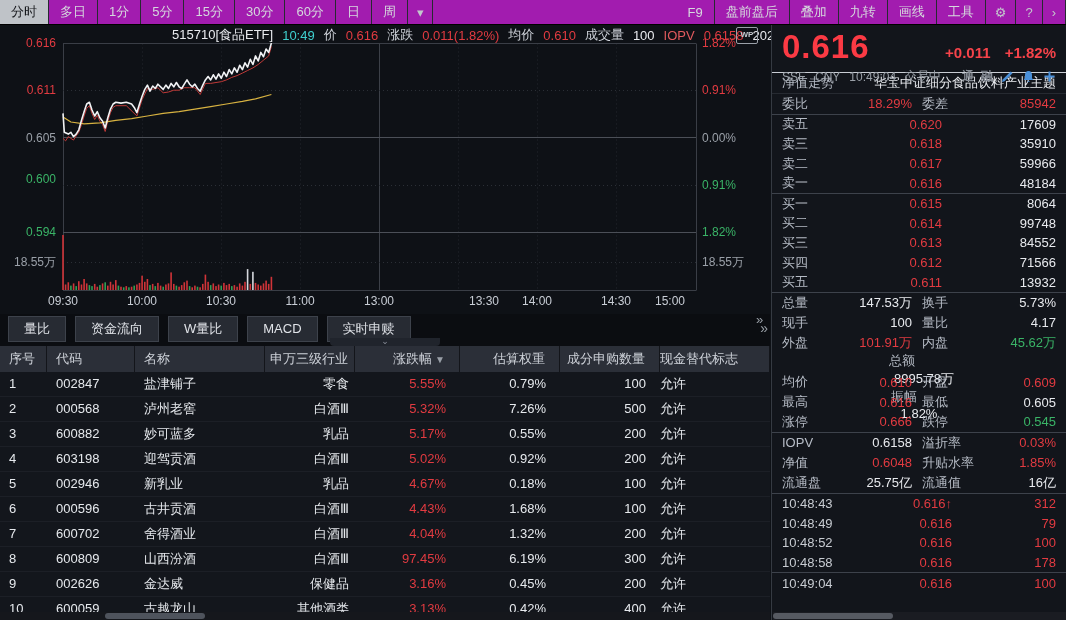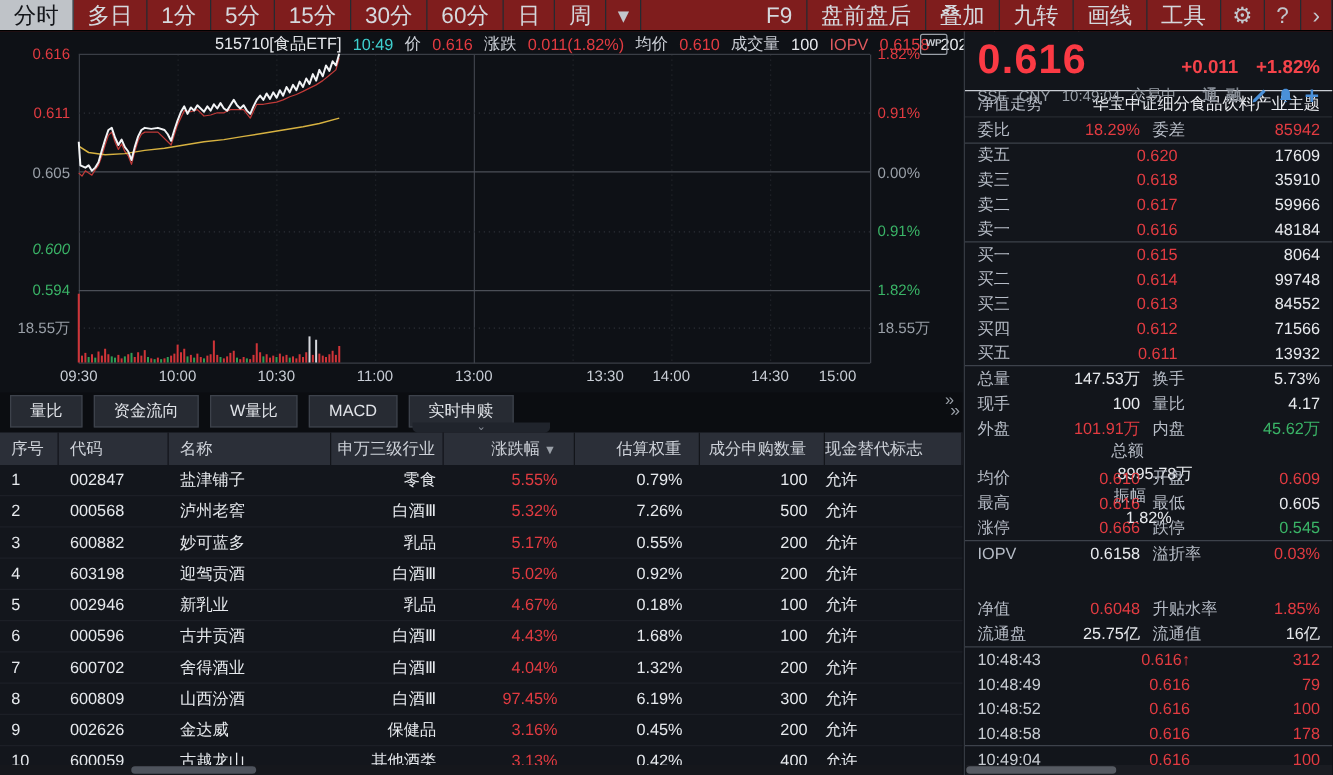--- a/index.html
+++ b/index.html
@@ -1,20 +1,20 @@
 <!DOCTYPE html>
 <html><head>
 <meta charset="utf-8">
 <style>
   html,body{margin:0;padding:0;}
   body{width:1066px;height:620px;position:relative;overflow:hidden;background:#0e1116;
        font-family:"Liberation Sans",sans-serif;color:#d8dbe0;-webkit-font-smoothing:antialiased;}
   
-  #toolbar{position:absolute;left:0;top:0;width:1066px;height:24px;background:#7f1d1d;
-           border-bottom:1px solid #000;display:flex;font-size:18px;z-index:5;}
+  #toolbar{position:absolute;left:0;top:0;width:1066px;height:24px;background:#a21caf;
+           border-bottom:1px solid #000;display:flex;font-size:13px;z-index:5;}
   .tb-group{display:flex;}
   .tb-spacer{flex:1;}
   .tb-item{padding:0 11px;display:flex;align-items:center;color:#d5d8dd;border-right:1px solid #262a31;cursor:pointer;white-space:nowrap;}
   .tb-item.active{background:#bfc3c8;color:#14161a;}
   .tb-item.icon{padding:0 9px;color:#c2c6cc;}
   
   #chart-area{position:absolute;left:0;top:24px;width:770px;height:290px;}
   #info-row{position:absolute;left:172px;top:1px;height:20px;display:flex;gap:9px;font-size:13px;white-space:nowrap;align-items:center;}
   .t-w{color:#e8eaee}.t-r{color:#e23b41}.t-g{color:#3ab467}.t-gray{color:#9aa0a8}
   .t-cyan{color:#3fd0cf}.t-lbl{color:#cfd3da}.t-r2{color:#e05a5e}
@@ -234,21 +234,21 @@
       <rect x="267.9" y="259.9" width="1.6" height="6.0" fill="#d03438"></rect>
       <rect x="270.6" y="252.8" width="1.6" height="13.2" fill="#d03438"></rect>
       <polyline points="63.0,114.4 65.6,116.9 68.3,112.6 70.9,114.4 73.5,116.1 76.2,111.8 78.8,108.3 81.5,100.6 84.1,92.0 86.7,84.3 89.4,81.7 92.0,89.4 94.7,95.5 97.3,91.2 99.9,97.2 102.6,100.6 105.2,107.5 107.8,97.2 110.5,88.6 113.1,83.4 115.8,81.7 126.3,81.7 136.9,92.0 142.1,75.7 147.4,64.5 152.7,65.4 157.9,63.7 163.2,68.8 168.5,68.0 173.8,66.2 179.1,66.2 184.3,63.7 189.6,63.7 194.9,63.7 200.2,70.5 205.4,59.4 210.7,59.4 216.0,58.5 221.3,57.7 226.5,55.9 231.8,53.4 237.1,51.6 242.4,49.1 247.6,46.5 252.9,43.9 258.2,40.5 263.5,36.2 268.7,31.9 271.4,22.4" fill="none" stroke="#c03a38" stroke-width="1" stroke-linejoin="round"></polyline>
       <polyline points="63.0,92.9 70.9,98.0 84.1,99.8 99.9,98.9 115.8,96.3 131.6,94.6 147.4,92.0 163.2,89.4 179.1,87.7 194.9,85.1 210.7,82.6 226.5,80.0 242.4,77.4 255.5,74.8 271.4,70.5" fill="none" stroke="#d7b241" stroke-width="1.2" stroke-linejoin="round"></polyline>
       <polyline points="63.0,89.4 64.3,108.3 68.3,110.1 70.9,108.3 73.5,112.6 76.2,110.1 78.8,105.8 81.5,96.3 84.1,87.7 86.7,80.0 89.4,78.3 92.0,86.0 94.7,92.0 97.3,87.7 99.9,93.7 102.6,97.2 105.2,104.0 107.8,93.7 110.5,85.1 113.1,80.0 115.8,78.3 121.0,79.1 126.3,78.3 131.6,80.0 134.2,83.4 136.9,88.6 139.5,80.0 142.1,72.3 144.8,65.4 147.4,61.1 150.0,67.1 152.7,62.0 155.3,64.5 157.9,60.2 163.2,65.4 165.9,61.1 168.5,64.5 171.1,59.4 173.8,62.8 176.4,58.5 179.1,62.8 181.7,64.5 184.3,60.2 187.0,55.9 189.6,60.2 192.2,62.8 194.9,60.2 197.5,64.5 200.2,67.1 202.8,61.1 205.4,55.9 208.1,52.5 210.7,55.9 213.3,50.8 216.0,55.1 218.6,49.9 221.3,54.2 223.9,48.2 226.5,52.5 229.2,45.6 231.8,49.9 234.4,43.9 237.1,48.2 239.7,41.3 242.4,45.6 245.0,38.8 247.6,43.1 250.3,35.3 252.9,40.5 255.5,31.9 258.2,37.0 260.8,28.4 263.5,32.7 266.1,25.0 268.7,28.4 271.4,19.0" fill="none" stroke="#f2f3f5" stroke-width="1.6" stroke-linejoin="round"></polyline>
     </svg>
   <div id="axis-left">
       <div class="ax-lab t-r" style="top: 12px;">0.616</div>
       <div class="ax-lab t-r" style="top: 59px;">0.611</div>
       <div class="ax-lab t-gray" style="top: 106.5px;">0.605</div>
-      <div class="ax-lab t-g" style="top: 168px; font-style: italic;">0.600</div>
+      <div class="ax-lab t-g" style="top: 148px;">0.600</div>
       <div class="ax-lab t-g" style="top: 201px;">0.594</div>
       <div class="ax-lab t-gray" style="top: 231px;">18.55万</div>
     </div>
   <div id="axis-right">
       <div class="ax-lab t-r" style="top: 12px; left: 2px;">1.82%</div>
       <div class="ax-lab t-r" style="top: 59px; left: 2px;">0.91%</div>
       <div class="ax-lab t-gray" style="top: 106.5px; left: 2px;">0.00%</div>
       <div class="ax-lab t-g" style="top: 154px; left: 2px;">0.91%</div>
       <div class="ax-lab t-g" style="top: 201px; left: 2px;">1.82%</div>
       <div class="ax-lab t-gray" style="top: 231px; left: 2px;">18.55万</div>
@@ -544,21 +544,21 @@
       </div>
     </div>
   <div class="p-div mid"></div>
   <div id="iopv-rows">
       <div class="p-row" style="height: 20px;">
         <span class="lab">IOPV</span>
         <span class="v1s w">0.6158</span>
         <span class="lab2">溢折率</span>
         <span class="v2 r">0.03%</span>
       </div>
-      <div class="p-row" style="height: 20px; margin-top: 24px;">
+      <div class="p-row" style="height: 20px;">
         <span class="lab">净值</span>
         <span class="v1s r">0.6048</span>
         <span class="lab2">升贴水率</span>
         <span class="v2 r">1.85%</span>
       </div>
       <div class="p-row" style="height: 20px;">
         <span class="lab">流通盘</span>
         <span class="v1s w">25.75亿</span>
         <span class="lab2">流通值</span>
         <span class="v2 w">16亿</span>

